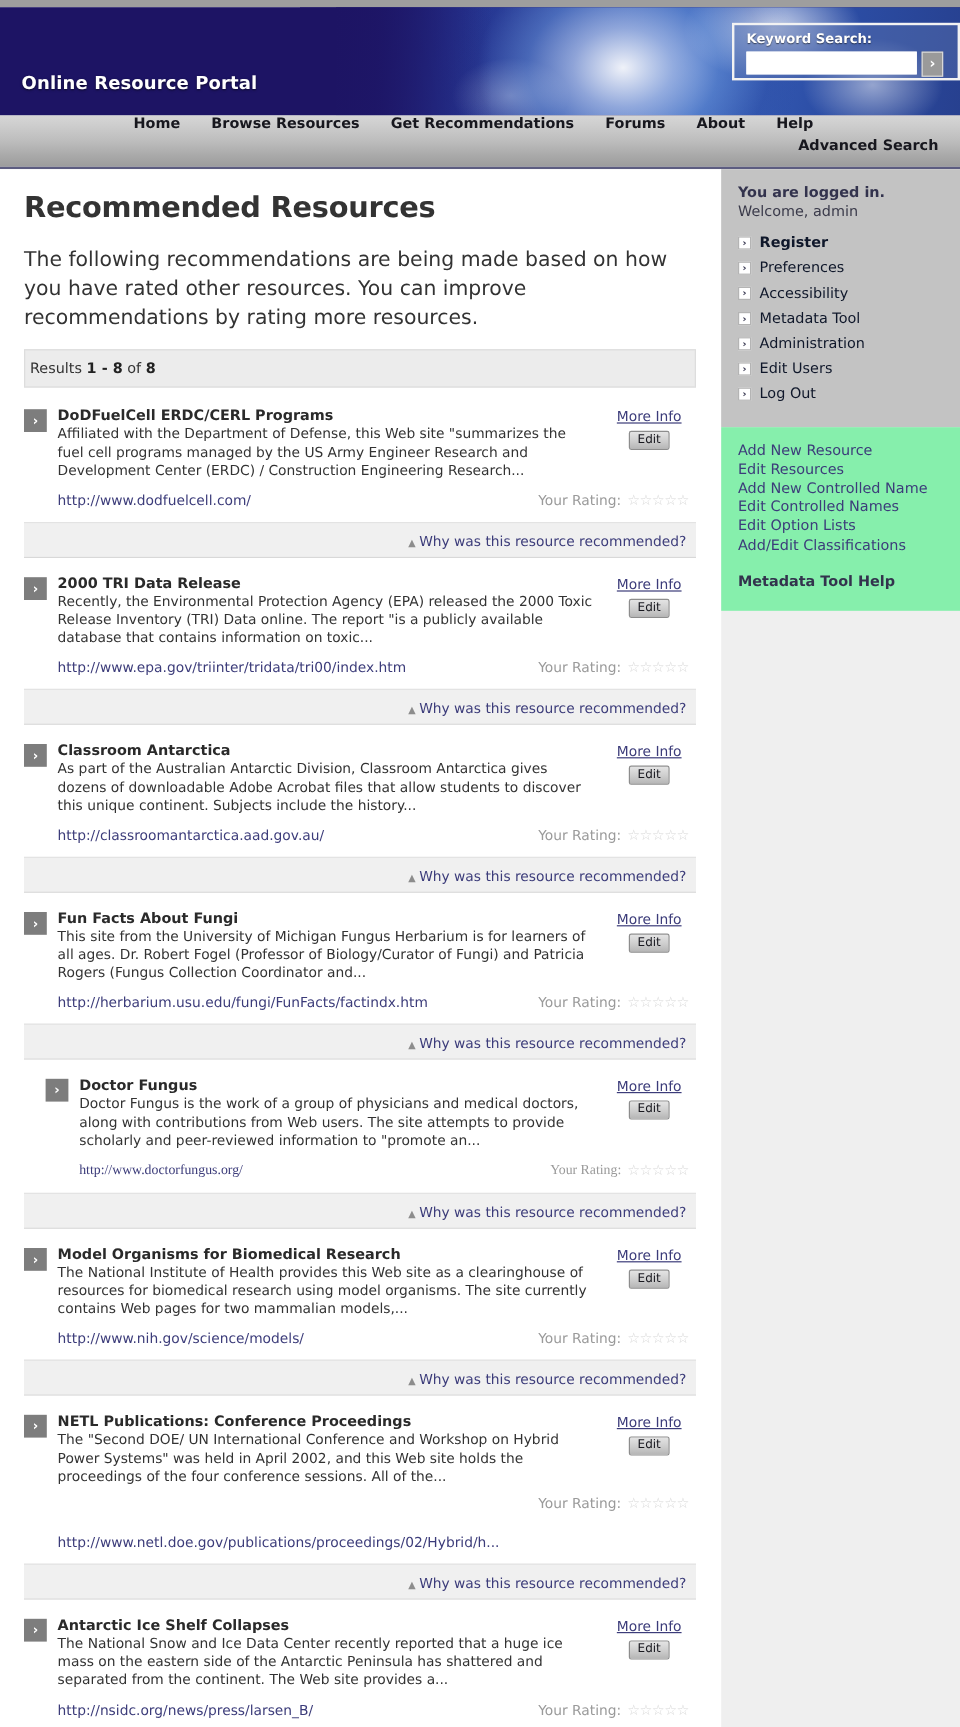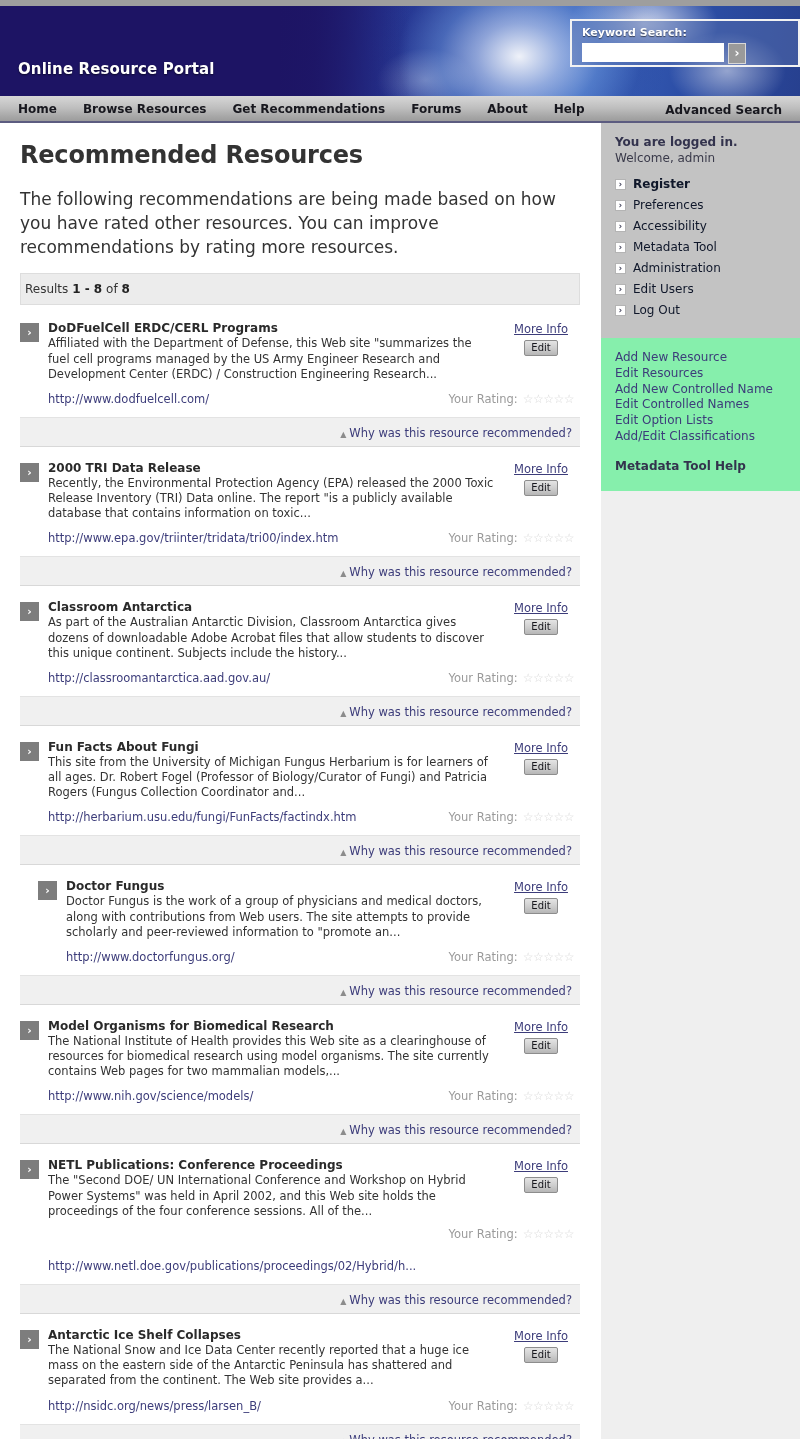--- a/index.html
+++ b/index.html
@@ -42,21 +42,21 @@
     font-weight: bold;
     letter-spacing: .1px;
     z-index: 5;
     text-shadow: 0 1px 2px rgba(0,0,0,.6);
   }
 
   
   .search-box {
     position: absolute;
     right: 0px; top: 13px;
-    width: 230px; height: 48px;
+    width: 190px; height: 48px;
     border: 2px solid #f2f2f2;
     background: rgba(90,115,175,.45);
     padding: 5px 8px 0 10px;
     z-index: 6;
   }
   .search-label {
     color: #ffffff; font-size: 11px; font-weight: bold;
     display: block; margin-bottom: 4px;
     text-shadow: 0 1px 1px rgba(0,0,0,.55);
   }
@@ -76,26 +76,27 @@
     background: #9a9a9a;
     border: 1px solid #d8d8d8;
     color: #ffffff;
     font-size: 12px; font-weight: bold;
     line-height: 19px; text-align: center;
     cursor: pointer;
   }
 
   
   .navbar {
-    height: 27px;
+    height: 45px;
     background: linear-gradient(180deg, #d6d6d6 0%, #cfcfcf 16%, #bdbdbd 50%, #a8a8a8 80%, #9c9c9c 100%);
     border-bottom: 2px solid #5c5c80;
     display: flex;
     align-items: center;
     padding: 0 16px;
+    flex-direction: column;
   }
   .nav-left { display: flex; align-items: center; gap: 0; }
   .nav-item {
     color: #17171e;
     font-size: 12px;
     font-weight: bold;
     text-decoration: none;
     padding: 0 13px;
     white-space: nowrap;
     cursor: pointer;
@@ -214,21 +215,21 @@
   .rating-label { font-size: 11.5px; color: #9a9a9a; margin-right: 5px; }
   .stars { font-size: 12px; color: #d9d9d9; letter-spacing: -.5px; cursor: pointer; }
 
   
   .res-meta.stacked { display: block; margin-top: 8px; }
   .res-meta.stacked .rating-wrap { justify-content: flex-end; margin-left: 0; }
   .res-meta.stacked .res-url { display: block; margin-top: 18px; }
 
   
   .resource.indented .res-main { padding-left: 18px; }
-  .resource.indented .res-meta { padding-left: 46px; }
+  .resource.indented .res-meta { padding-left: 46px; font-family: Liberation Serif, serif; }
 
   
   .why-row {
     background: #f0f0f0;
     border-top: 1px solid #e3e3e3;
     margin-top: 11px;
     padding: 4px 8px 5px 8px;
     text-align: right;
   }
   .why-link {

